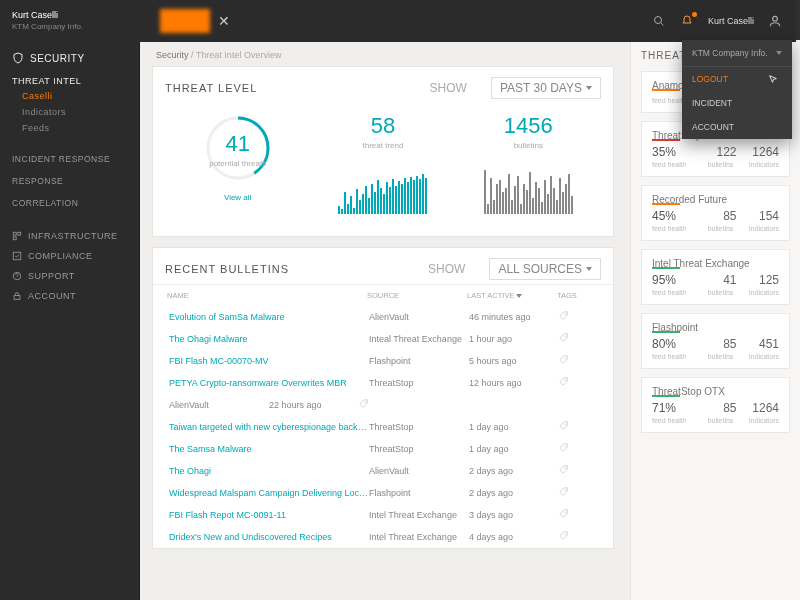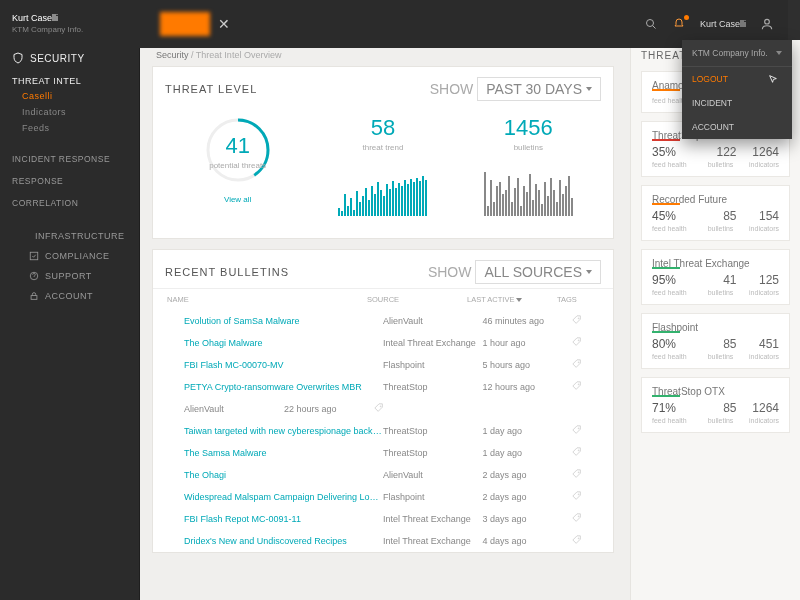--- a/index.html
+++ b/index.html
@@ -1,63 +1,63 @@
 <!DOCTYPE html>
 <html><head>
 <meta charset="utf-8">
 <style>
 * { margin:0; padding:0; box-sizing:border-box; font-family:-apple-system,"Segoe UI",Arial,sans-serif; }
 body { width:800px; height:600px; background:#2f2f2f; overflow:hidden; font-size:10px; color:#333; }
 .root { display:flex; width:100%; height:100%; }
-.topbar { position:absolute; top:0; left:0; right:12px; height:48px; background:#2b2b2b; display:flex; align-items:center; color:#ccc; z-index:10; }
+.topbar { position:absolute; top:0; left:0; right:4px; height:42px; background:#2b2b2b; display:flex; align-items:center; color:#ccc; z-index:10; }
 .topbar-left { width:140px; padding:6px 12px; font-size:9px; line-height:1.3; }
 .topbar-left .uname { color:#fff; }
 .topbar-left .uorg { color:#888; font-size:8px; }
 .topbar-tab { margin-left:20px; width:50px; height:24px; background:#ff7a00; filter:blur(2px); }
 .topbar-close { margin-left:8px; color:#ccc; font-size:14px; cursor:pointer; }
 .topbar-right { margin-left:auto; display:flex; align-items:center; gap:14px; padding-right:14px; }
 .topbar-right .uname { color:#ddd; font-size:9px; }
 .icn { display:inline-flex; width:14px; height:14px; align-items:center; justify-content:center; color:#aaa; }
 .bell-dot { position:relative; }
 .bell-dot::after { content:""; position:absolute; top:-2px; right:-3px; width:5px; height:5px; border-radius:50%; background:#ff7a00; }
 
 .sidebar { width:140px; background:#2b2b2b; color:#bbb; padding-top:46px; font-size:9px; letter-spacing:.5px; height:100%; border-right:1px solid #1e1e1e;}
 .sb-sec { display:flex; align-items:center; gap:6px; padding:6px 12px; color:#eee; font-size:10px; }
 .sb-group { padding:6px 12px 2px; color:#eee; font-weight:500; }
 .sb-sub { padding:3px 12px 3px 22px; color:#888; cursor:pointer; }
 .sb-sub.active { color:#ff7a00; }
 .sb-item { padding:6px 12px; color:#999; text-transform:uppercase; font-size:8.5px; cursor:pointer; }
-.sb-item-icn { display:flex; align-items:center; gap:6px; padding:5px 29px; color:#999; font-size:9px; cursor:pointer; }
+.sb-item-icn { display:flex; align-items:center; gap:6px; padding:5px 12px; color:#999; font-size:9px; cursor:pointer; }
 .sb-divider { height:12px; }
 
 .main { flex:1; background:#f0efed; margin-top:40px; height:560px; overflow:hidden; position:relative; }
 .breadcrumb { padding:10px 16px 6px; font-size:9px; color:#aaa; }
 .breadcrumb .b1 { color:#777; }
 .panel { background:#fff; margin:0 12px 10px; border:1px solid #e6e4e0; }
 .panel-hd { display:flex; align-items:center; padding:10px 12px 4px; }
 .panel-title { font-size:11px; letter-spacing:1px; color:#555; }
-.panel-hd .ctrls { margin-left:auto; display:flex; align-items:center; gap:4px; font-size:14px; }
+.panel-hd .ctrls { margin-left:auto; display:flex; align-items:center; gap:24px; font-size:12px; }
 .ctrls .btn { border:1px solid #ddd; padding:3px 8px; color:#888; cursor:pointer; display:flex; align-items:center; gap:4px; }
 .ctrls .lbl { color:#aaa; text-transform:uppercase; }
 
 .metrics { display:flex; gap:0; padding:10px 12px 16px; }
 .metric { flex:1; text-align:center; }
 .metric .num { font-size:22px; color:#00a9b7; font-weight:300; }
 .metric .lbl { font-size:8px; color:#aaa; margin-top:2px; }
 .metric .link { font-size:8px; color:#00a9b7; margin-top:10px; display:block; cursor:pointer; }
 .ring { width:70px; height:70px; margin:0 auto 4px; position:relative; }
 .ring svg { transform:rotate(-90deg); }
 .bars { height:50px; display:flex; align-items:flex-end; justify-content:center; gap:1px; margin:14px auto 6px; width:110px; }
 .bars i { width:2px; background:#00a9b7; display:block; }
 .bars.gray i { background:#888; }
 
 .table-panel .panel-title { display:inline-block; }
 .tbl-head { display:flex; padding:6px 14px; font-size:7.5px; color:#aaa; text-transform:uppercase; border-top:1px solid #eee; }
 .tbl-head .c1 { width:200px; } .tbl-head .c2 { width:100px; } .tbl-head .c3 { width:90px; } .tbl-head .c4 { flex:1; }
-.tbl-row { display:flex; padding:5px 31px; font-size:9px; align-items:center; }
+.tbl-row { display:flex; padding:5px 16px; font-size:9px; align-items:center; }
 .tbl-row .c1 { width:200px; color:#00a9b7; cursor:pointer; white-space:nowrap; overflow:hidden; text-overflow:ellipsis; }
 .tbl-row .c2 { width:100px; color:#888; }
 .tbl-row .c3 { width:90px; color:#888; }
 .tbl-row .c4 { flex:1; color:#ccc; }
 
 .rail { position:absolute; top:0; right:0; width:170px; background:#f7f6f4; height:100%; padding:10px 10px; border-left:1px solid #e6e4e0;}
 .rail-title { font-size:10px; letter-spacing:1px; color:#666; margin-bottom:10px; }
 .card { background:#fff; border:1px solid #eae8e4; margin-bottom:8px; padding:8px 10px; }
 .card-name { font-size:10px; color:#777; margin-bottom:4px; }
 .card-row { display:flex; gap:10px; align-items:baseline; }

